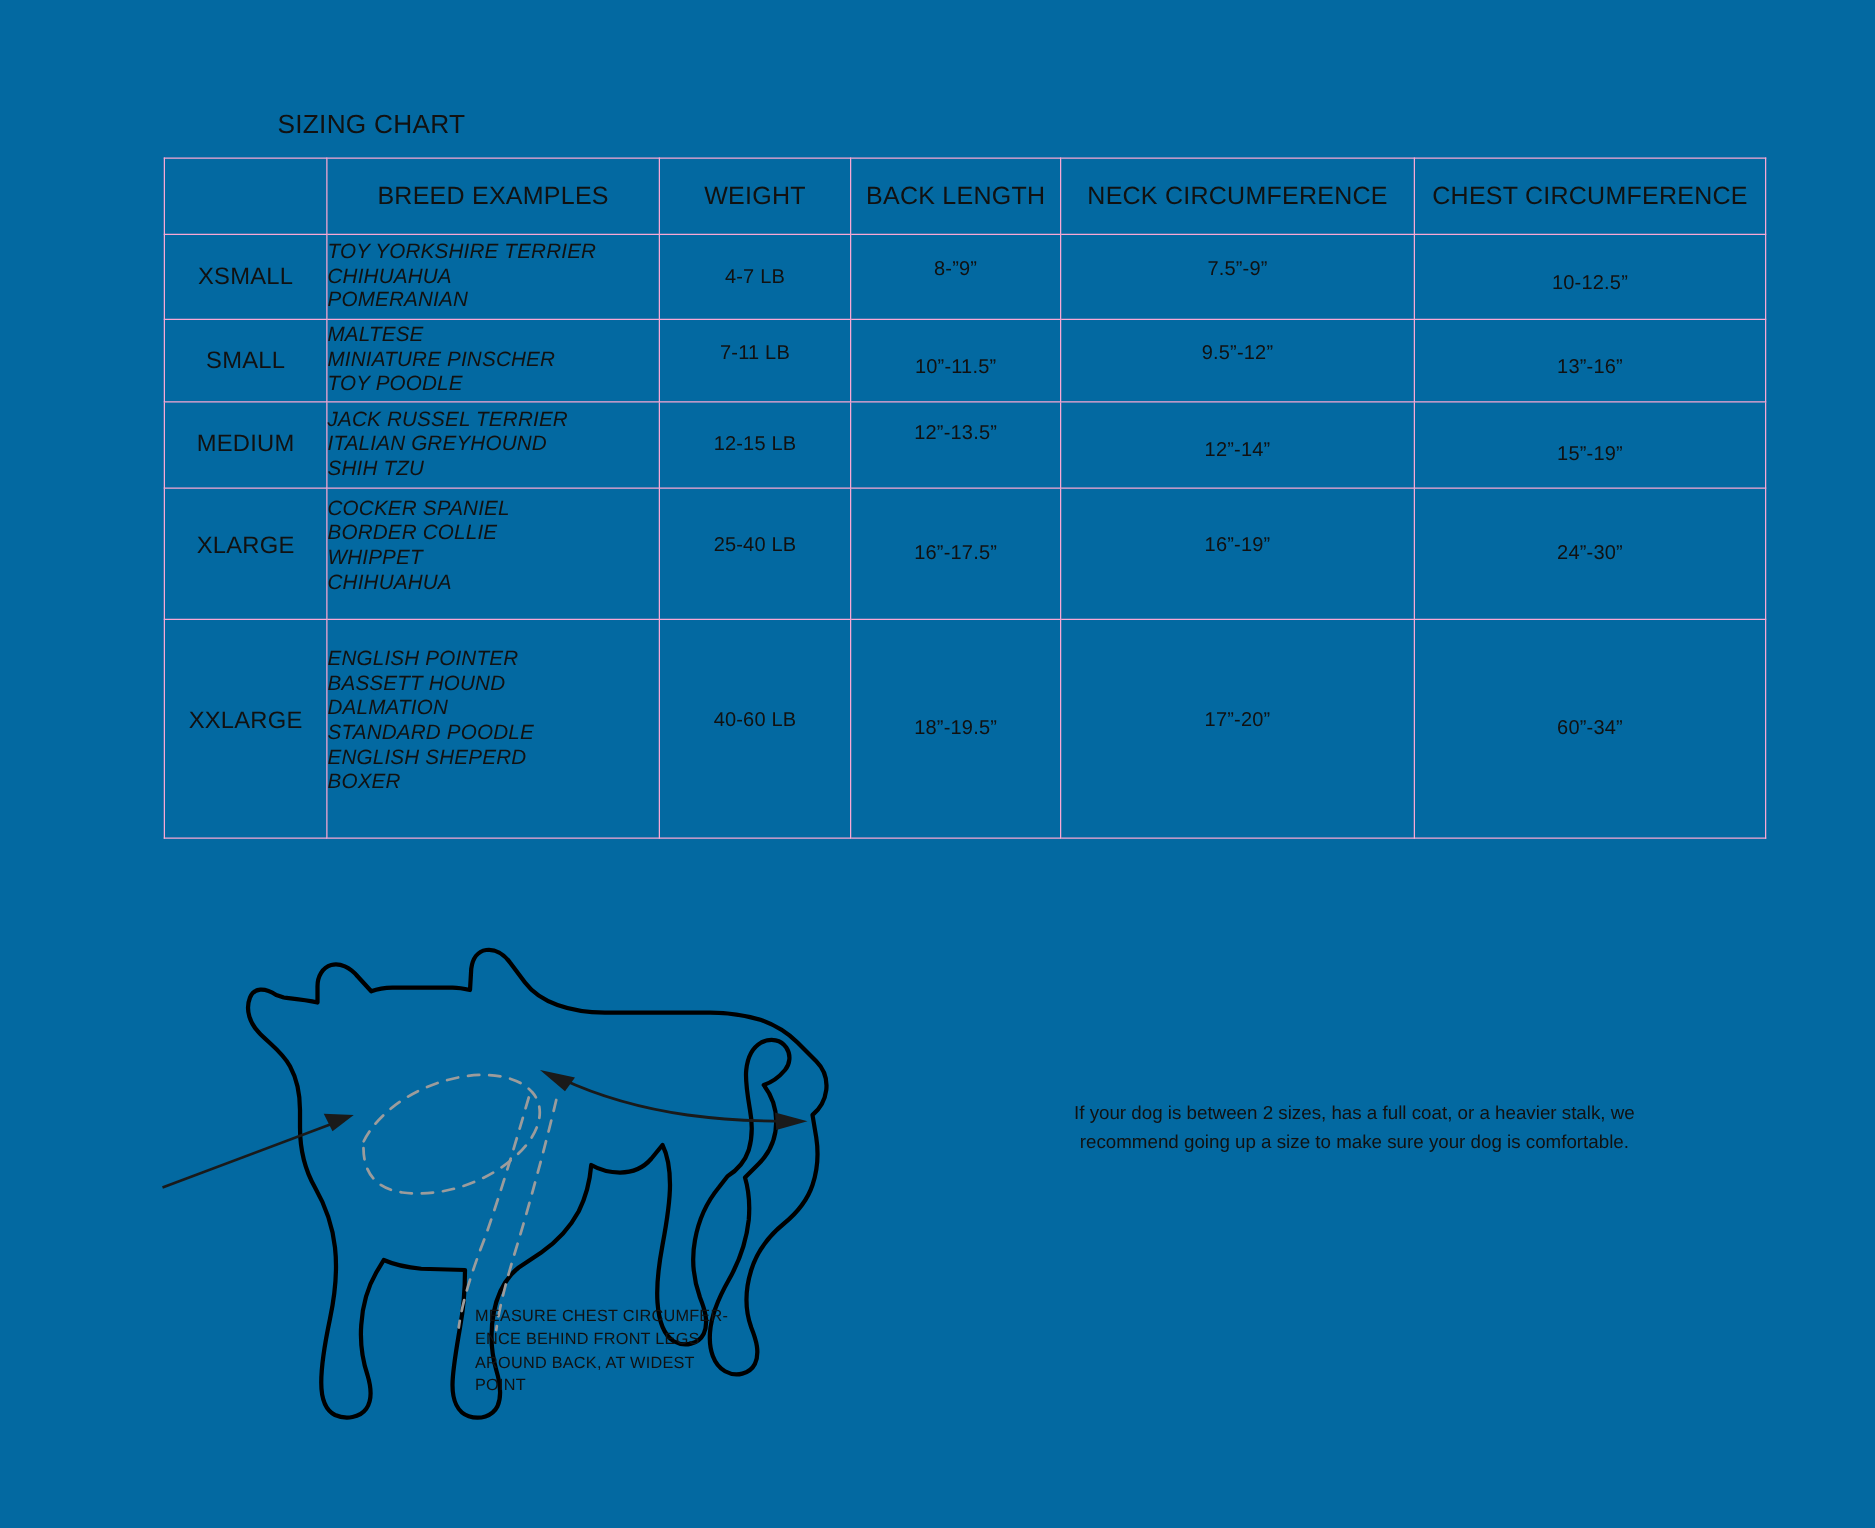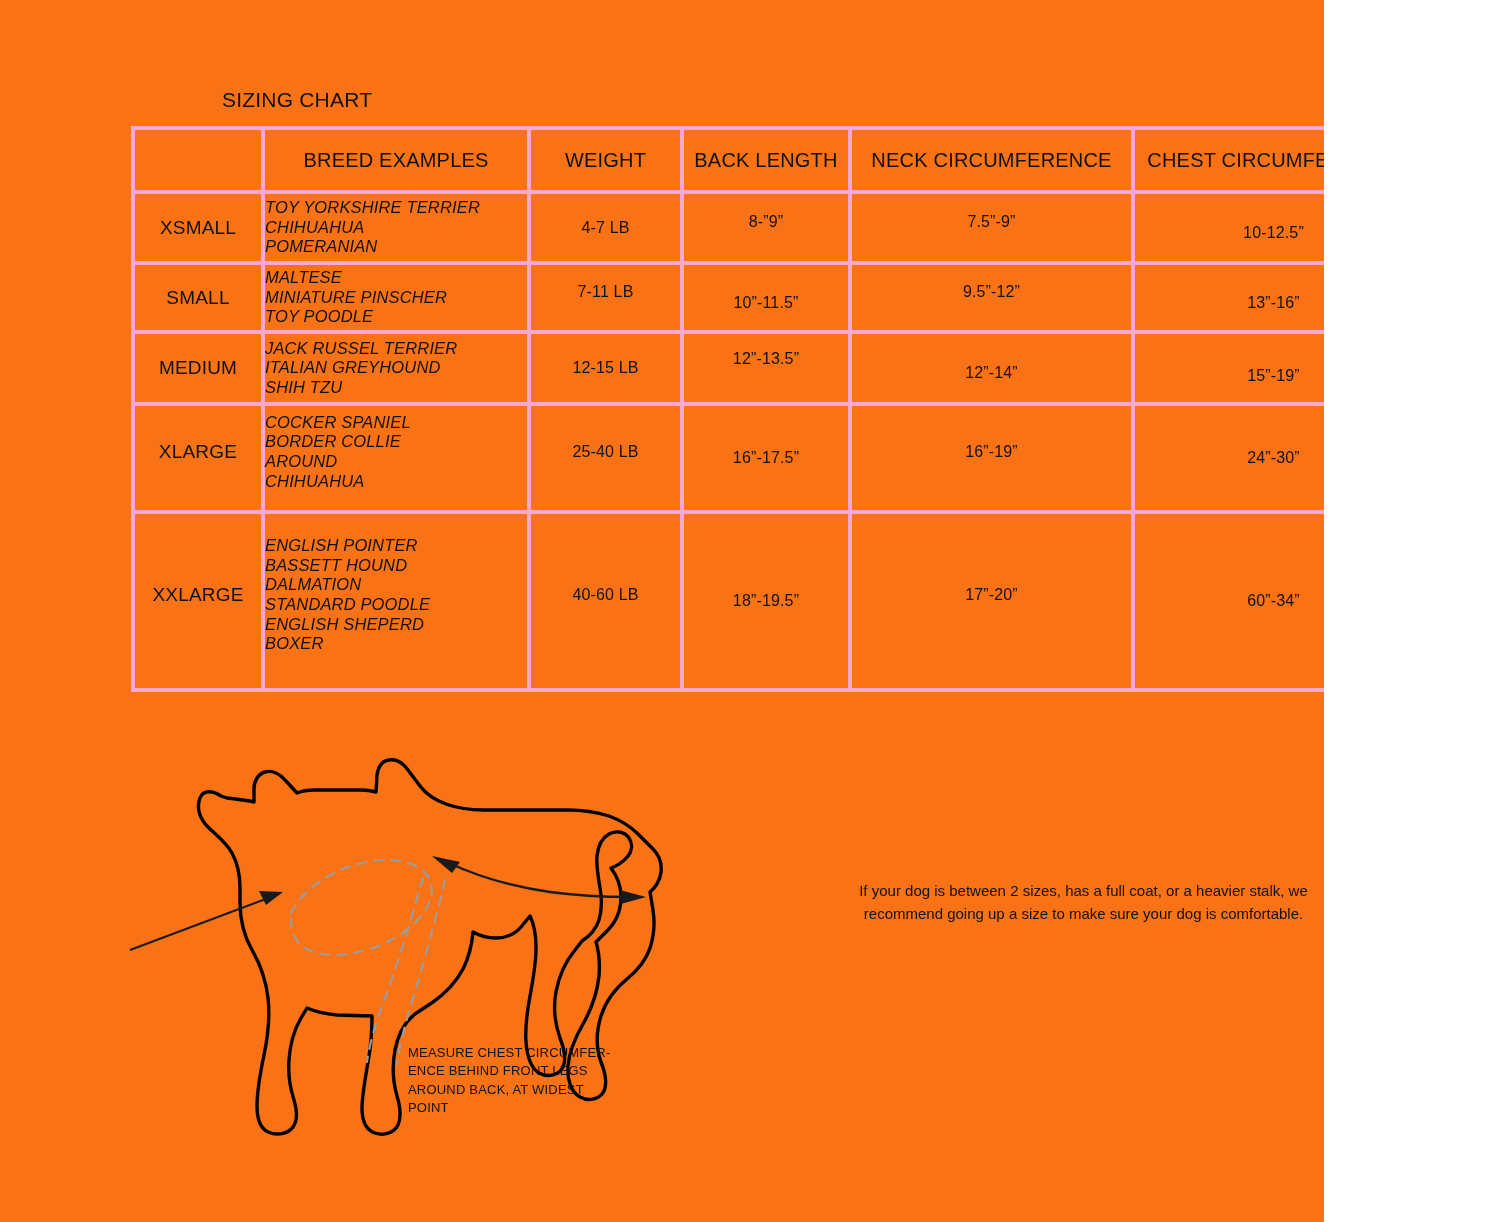--- a/index.html
+++ b/index.html
@@ -6,23 +6,23 @@
     margin: 0;
     padding: 0;
     background: #ffffff;
   }
   body {
     font-family: "Liberation Sans", sans-serif;
     color: #000000;
   }
   #page {
     position: relative;
-    width: 1324px;
+    width: 1500px;
     height: 1222px;
-    background: #f97316;
+    background: #0369a1;
     overflow: hidden;
   }
 
   
   #chart-title {
     position: absolute;
     left: 222px;
     top: 88px;
     font-size: 21px;
     letter-spacing: 0.2px;
@@ -33,21 +33,21 @@
   
   #sizing-table {
     position: absolute;
     left: 131px;
     top: 126px;
     width: 1281px;
     border-collapse: collapse;
     table-layout: fixed;
   }
   #sizing-table td, #sizing-table th {
-    border: 4px solid #f9a8d4;
+    border: 1px solid #f9a8d4;
     padding: 0;
     vertical-align: middle;
     font-weight: normal;
   }
   .col-size    { width: 130px; }
   .col-breed   { width: 266px; }
   .col-weight  { width: 153px; }
   .col-back    { width: 168px; }
   .col-neck    { width: 283px; }
   .col-chest   { width: 281px; }
@@ -111,21 +111,21 @@
 
   .anno {
     position: absolute;
     font-size: 13px;
     line-height: 1.42;
     letter-spacing: 0.2px;
     color: #111;
   }
   #anno-neck  { left: 105px; top: 942px; }
   #anno-back  { left: 439px; top: 810px; }
-  #anno-chest { left: 408px; top: 1044px; }
+  #anno-chest { left: 380px; top: 1044px; }
   .anno span { display: block; white-space: nowrap; }
 
   
   #notes {
     position: absolute;
     left: 847px;
     top: 880px;
     width: 473px;
     text-align: center;
     font-size: 15px;
@@ -201,21 +201,21 @@
         <td class="cell-num light nudge-dn-sm">12”-14”</td>
         <td class="cell-num light nudge-dn">15”-19”</td>
       </tr>
 
 
       <tr class="row-xlarge">
         <td class="cell-size nudge-up-sm">XLARGE</td>
         <td class="cell-breed nudge-up-sm">
           <span class="breed-line">COCKER SPANIEL</span>
           <span class="breed-line">BORDER COLLIE</span>
-          <span class="breed-line">AROUND</span>
+          <span class="breed-line">WHIPPET</span>
           <span class="breed-line">CHIHUAHUA</span>
         </td>
         <td class="cell-num light nudge-up-sm">25-40 LB</td>
         <td class="cell-num light">16”-17.5”</td>
         <td class="cell-num light nudge-up-sm">16”-19”</td>
         <td class="cell-num light">24”-30”</td>
       </tr>
 
       <tr class="row-xxlarge">
         <td class="cell-size nudge-up-sm">XXLARGE</td>

